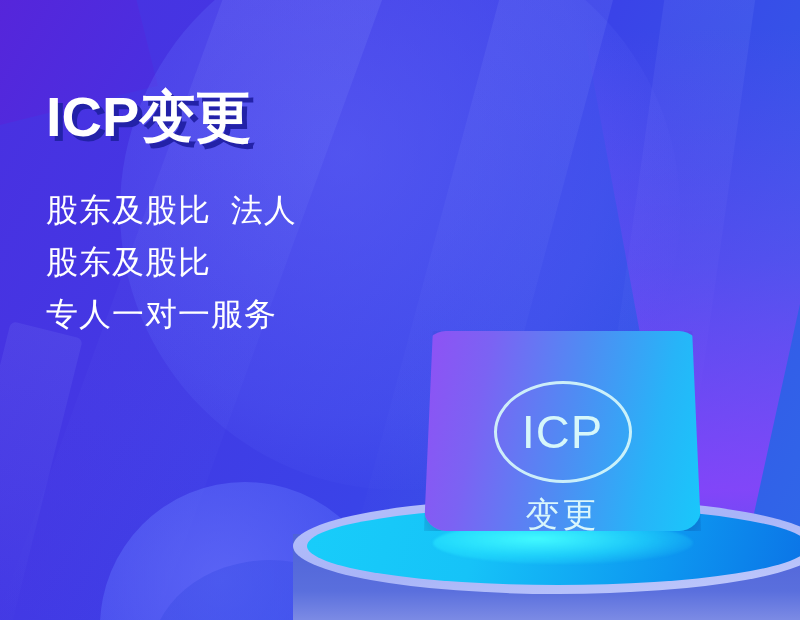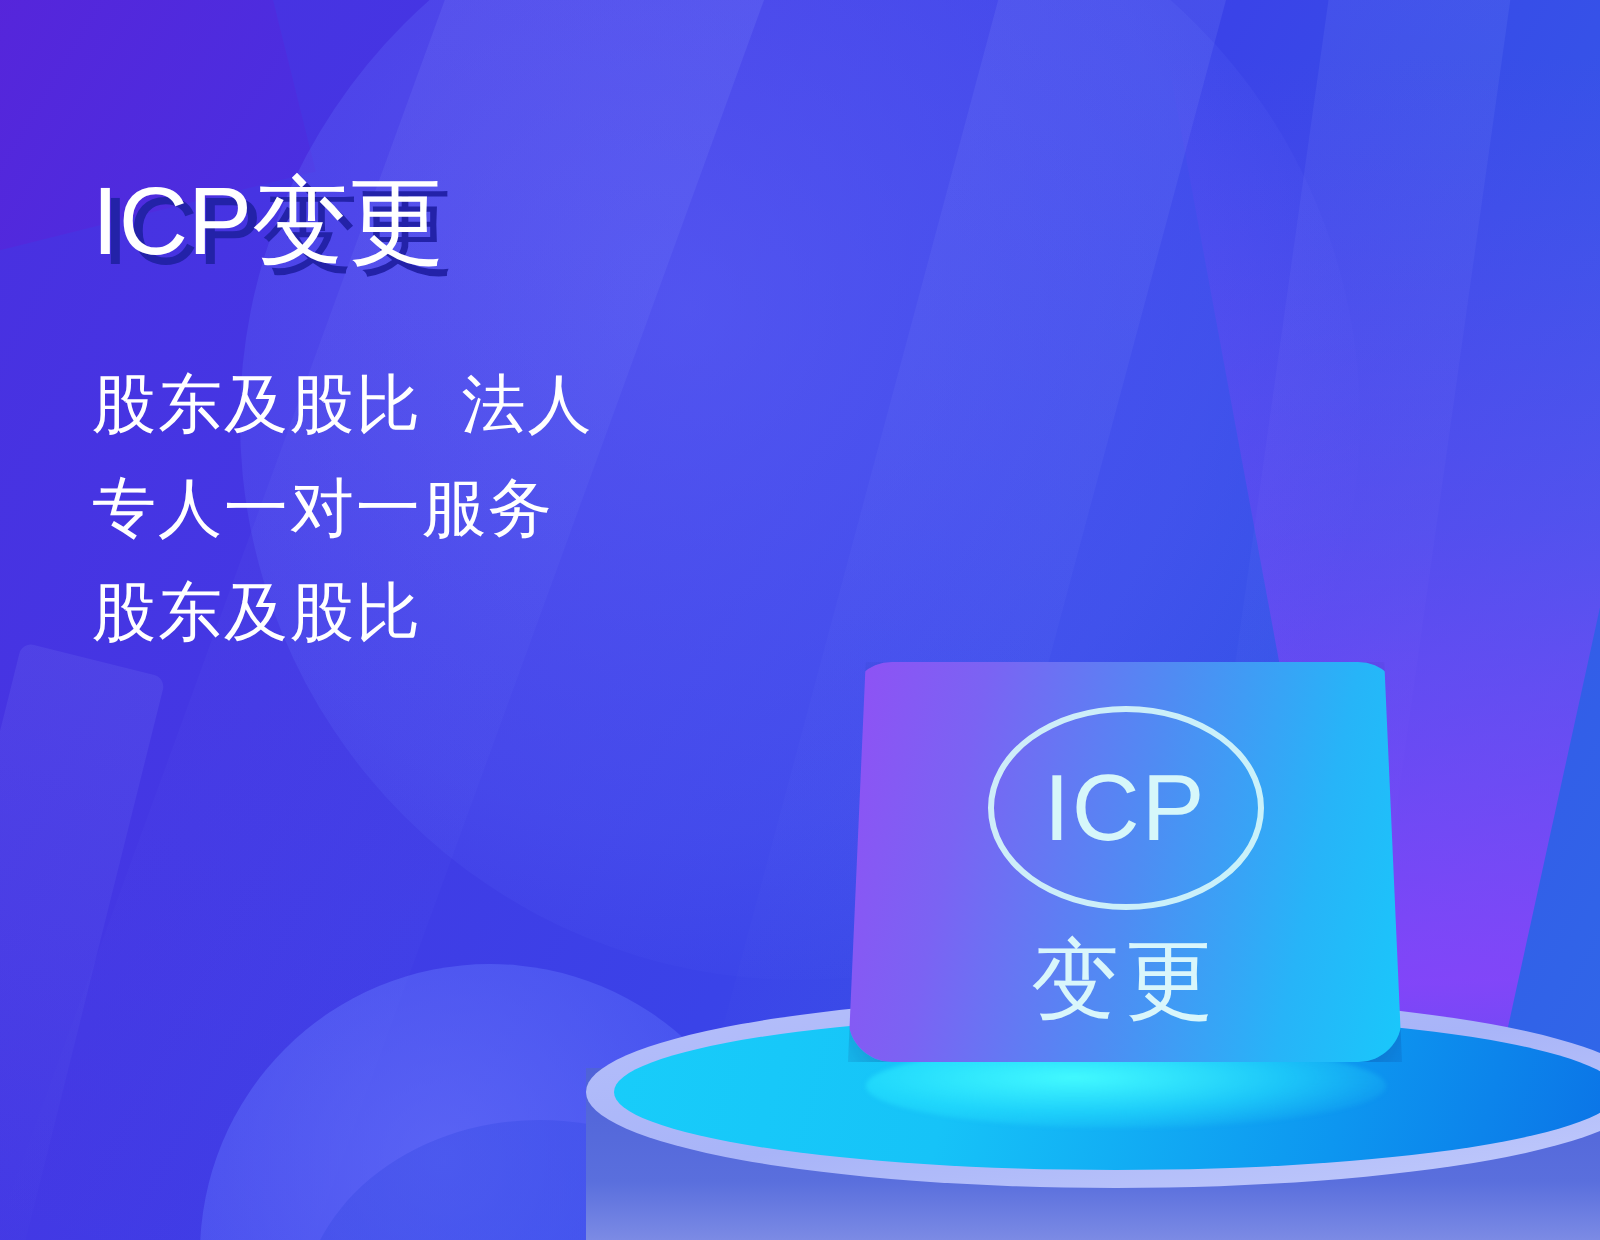--- a/index.html
+++ b/index.html
@@ -135,21 +135,21 @@
     background: linear-gradient(102deg, #9050f5 0%, #7b63f3 22%, #4f8cf3 52%, #27b4f8 80%, #19c8fb 100%);
     clip-path: polygon(3.2% 0%, 96.8% 0%, 100% 100%, 0% 100%);
     box-shadow: 0 10px 26px rgba(20,30,110,.32);
   }
   .card-inner {
     position: absolute;
     inset: 0;
     display: flex;
     flex-direction: column;
     align-items: center;
-    justify-content: flex-start;
+    justify-content: flex-end;
     padding-top: 22px;
     box-sizing: border-box;
   }
   .icp-badge {
     width: 132px;
     height: 96px;
     border: 3px solid rgba(214,247,250,.92);
     border-radius: 50%;
     display: flex;
     align-items: center;
@@ -158,38 +158,38 @@
   .icp-badge-text {
     font-size: 47px;
     letter-spacing: 1px;
     color: #d6f7fa;
     font-weight: 400;
     line-height: 1;
     transform: translateY(-1px);
   }
   .card-caption {
     margin-top: 14px;
-    font-size: 44px;
+    font-size: 34px;
     letter-spacing: 3px;
     color: #d9f6fb;
     font-weight: 400;
     line-height: 1;
   }
 
   
   .text-block {
     position: absolute;
     left: 46px;
     top: 88px;
     width: 400px;
   }
   .headline {
     margin: 0;
-    font-size: 48px;
-    font-weight: 400;
+    font-size: 56px;
+    font-weight: 700;
     color: #ffffff;
     line-height: 1.02;
     letter-spacing: 0px;
     text-shadow: 5px 5px 0 #2322a8;
   }
   .subtitle {
     margin: 0;
     padding-top: 40px;
   }
   .sub-line {
@@ -230,18 +230,18 @@
         <span class="icp-badge-text">ICP</span>
       </div>
       <div class="card-caption">变更</div>
     </div>
   </div>
 
   <div class="text-block">
     <h1 class="headline">ICP变更</h1>
     <div class="subtitle">
       <div class="sub-line">股东及股比  法人</div>
+      <div class="sub-line">股东及股比</div>
       <div class="sub-line">专人一对一服务</div>
-      <div class="sub-line">股东及股比</div>
     </div>
   </div>
 
 </div>
 
 </body></html>

